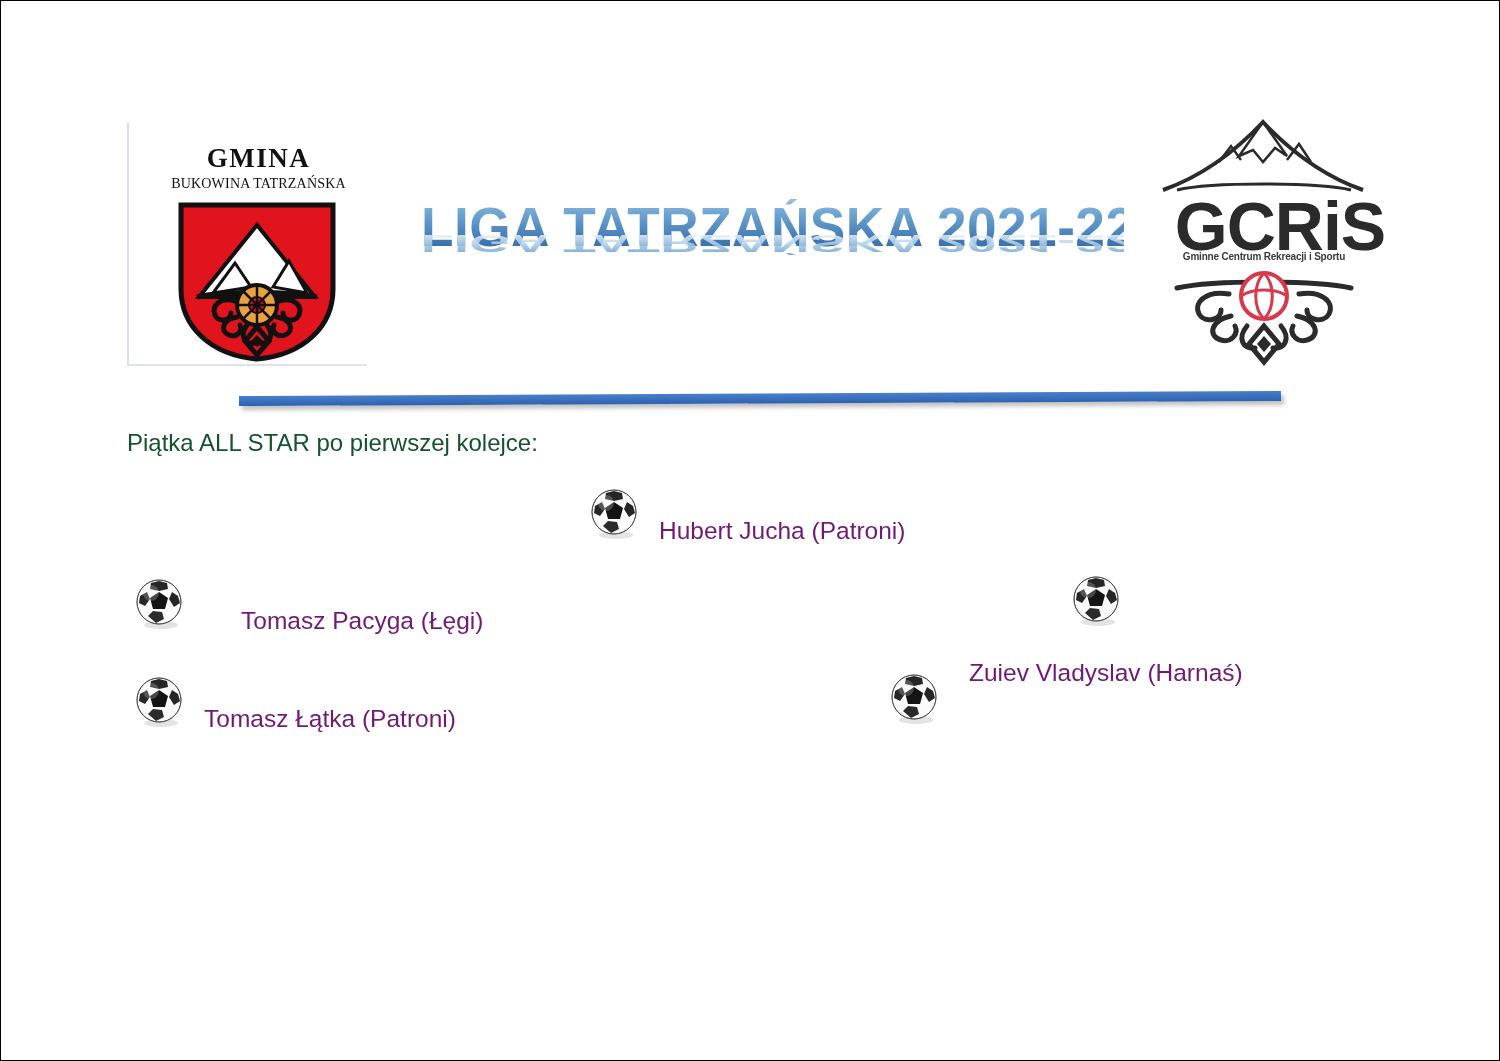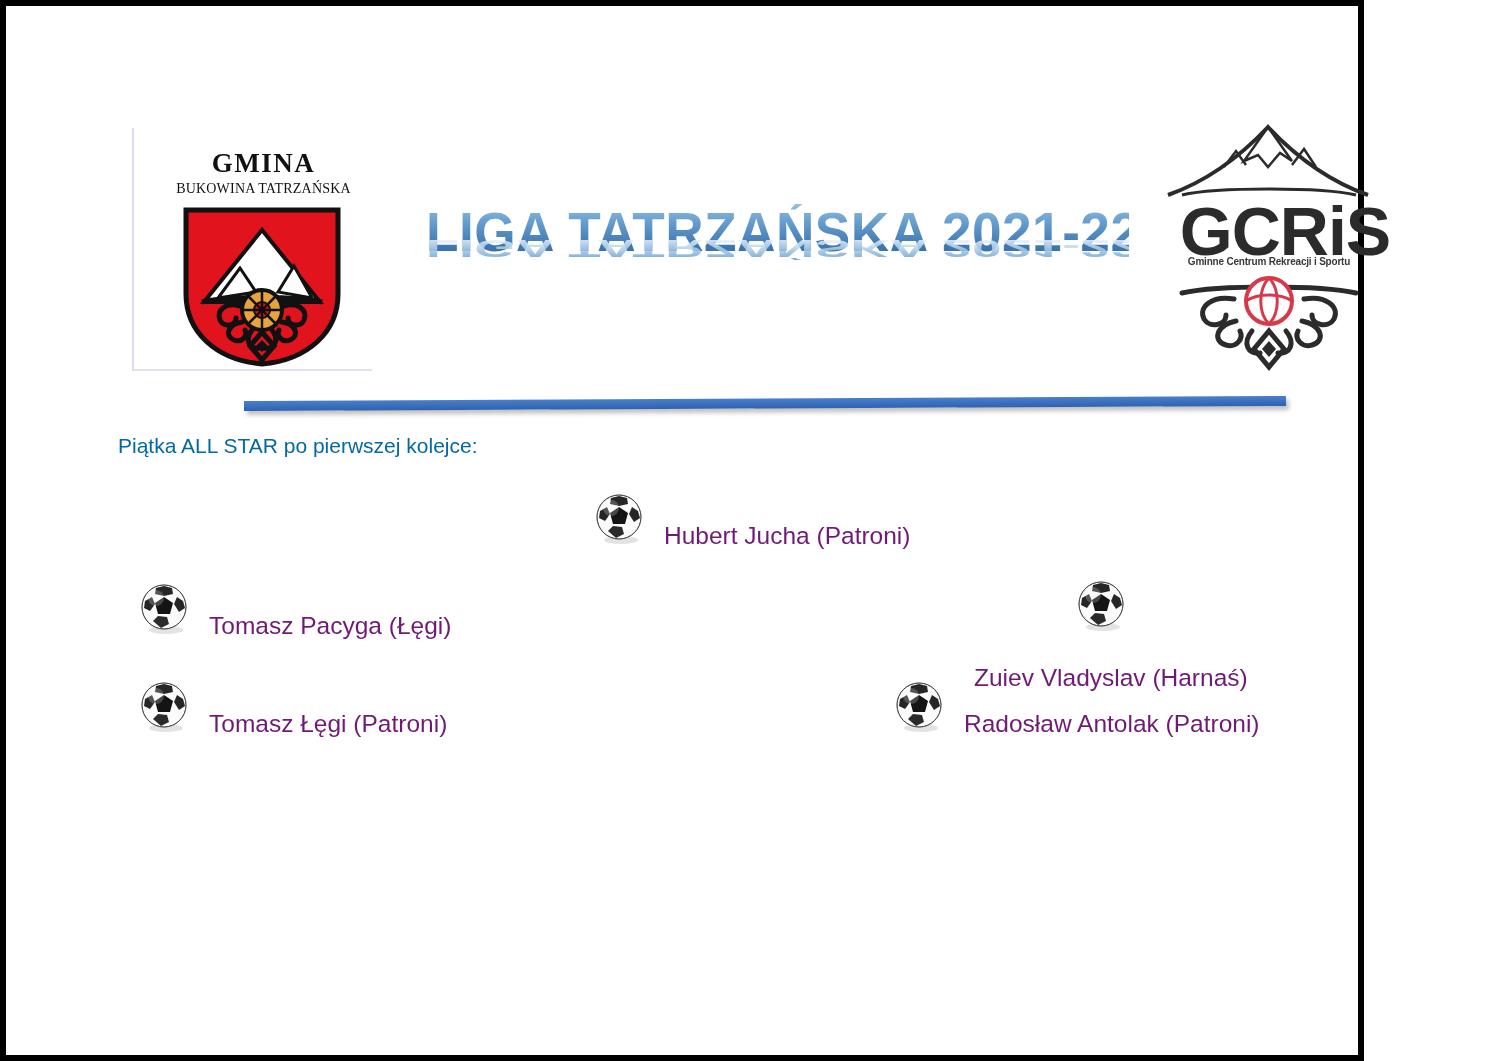--- a/index.html
+++ b/index.html
@@ -12,24 +12,24 @@
     height: 1061px;
     position: relative;
     overflow: hidden;
     font-family: "Liberation Sans", sans-serif;
     color: #000000;
   }
 
   .page {
     position: absolute;
     left: 0; top: 0;
-    width: 1364px;
+    width: 1500px;
     height: 1061px;
     background: #ffffff;
-    border: 6px solid #000000;
+    border: 1px solid #000000;
     box-sizing: border-box;
   }
 
   
   .header {
     position: absolute;
     left: 0; top: 0;
     width: 1500px;
     height: 380px;
   }
@@ -183,24 +183,24 @@
     height: 10px;
     background: linear-gradient(180deg,#4a7fc8 0%, #3a6fbe 55%, #2f62ae 100%);
     transform: rotate(-0.28deg);
     transform-origin: left center;
     box-shadow: 3px 4px 4px rgba(120,120,120,0.45);
   }
 
   
   .body-text {
     position: absolute;
-    left: 112px;
+    left: 126px;
     top: 428px;
-    font-size: 21px;
-    color: #0369a1;
+    font-size: 24px;
+    color: #14532d;
     white-space: nowrap;
   }
 
   .player {
     position: absolute;
     display: flex;
     align-items: center;
     white-space: nowrap;
   }
   .player .ball {
@@ -210,21 +210,21 @@
   }
   .player .pname {
     font-size: 24.5px;
     color: #701a75;
     line-height: 1;
   }
 
   .p0 { left: 588px; top: 484px; }
   .p0 .pname { margin-left: 18px; margin-top: 34px; }
 
-  .p1 { left: 133px; top: 574px; }
+  .p1 { left: 133px; top: 574px; gap: 37px; }
   .p1 .pname { margin-left: 18px; margin-top: 34px; }
 
   .p2 { left: 950px; top: 574px; flex-direction: column; }
   .p2 .pname { margin-left: 18px; margin-top: 34px; }
 
   .p3 { left: 133px; top: 672px; }
   .p3 .pname { margin-left: 18px; margin-top: 34px; }
 
   .p4 { left: 888px; top: 672px; }
   .p4 .pname { margin-left: 18px; margin-top: 34px; }
@@ -359,31 +359,30 @@
       <ellipse cx="27" cy="47" rx="17" ry="4" fill="#cccccc" opacity="0.55"></ellipse>
       <circle cx="25" cy="24" r="22" fill="#fbfbfb" stroke="#9a9a9a" stroke-width="1"></circle>
       <circle cx="25" cy="24" r="22" fill="none" stroke="#2a2a2a" stroke-width="0.8"></circle>
       <polygon points="25,14 34,20 31,31 19,31 16,20" fill="#141414"></polygon>
       <polygon points="25,3 33,5 34,11 25,13 16,11 17,5" fill="#141414" opacity="0.92"></polygon>
       <polygon points="6,18 13,14 16,21 11,28 5,25" fill="#141414" opacity="0.92"></polygon>
       <polygon points="44,18 46,25 40,29 35,21 38,14" fill="#141414" opacity="0.92"></polygon>
       <polygon points="14,38 19,33 28,34 30,41 22,45" fill="#141414" opacity="0.9"></polygon>
       <circle cx="17" cy="15" r="8" fill="#ffffff" opacity="0.22"></circle>
     </svg>
-    <span class="pname">Tomasz Łęgi (Patroni)</span>
+    <span class="pname">Tomasz Łątka (Patroni)</span>
   </div>
 
   <div class="player p4">
     <svg class="ball" viewBox="0 0 52 52">
       <ellipse cx="27" cy="47" rx="17" ry="4" fill="#cccccc" opacity="0.55"></ellipse>
       <circle cx="25" cy="24" r="22" fill="#fbfbfb" stroke="#9a9a9a" stroke-width="1"></circle>
       <circle cx="25" cy="24" r="22" fill="none" stroke="#2a2a2a" stroke-width="0.8"></circle>
       <polygon points="25,14 34,20 31,31 19,31 16,20" fill="#141414"></polygon>
       <polygon points="25,3 33,5 34,11 25,13 16,11 17,5" fill="#141414" opacity="0.92"></polygon>
       <polygon points="6,18 13,14 16,21 11,28 5,25" fill="#141414" opacity="0.92"></polygon>
       <polygon points="44,18 46,25 40,29 35,21 38,14" fill="#141414" opacity="0.92"></polygon>
       <polygon points="14,38 19,33 28,34 30,41 22,45" fill="#141414" opacity="0.9"></polygon>
       <circle cx="17" cy="15" r="8" fill="#ffffff" opacity="0.22"></circle>
     </svg>
-    <span class="pname">Radosław Antolak (Patroni)</span>
   </div>
 
 </div>
 
 </body></html>

